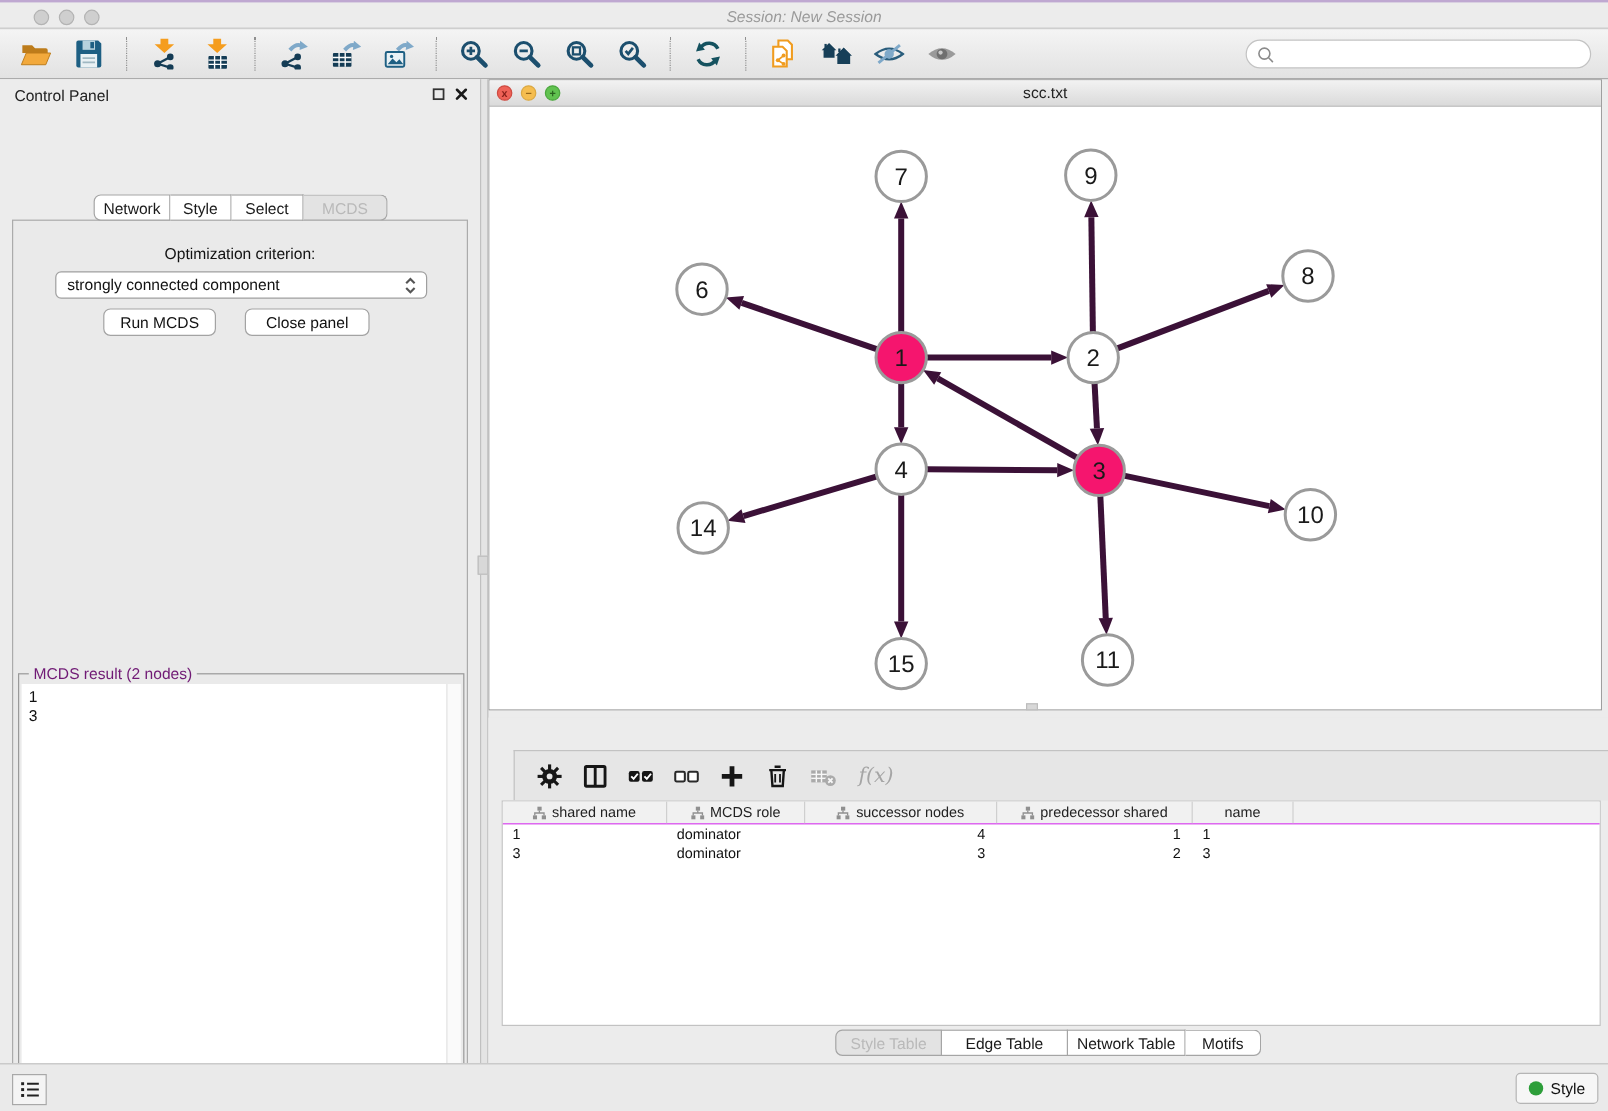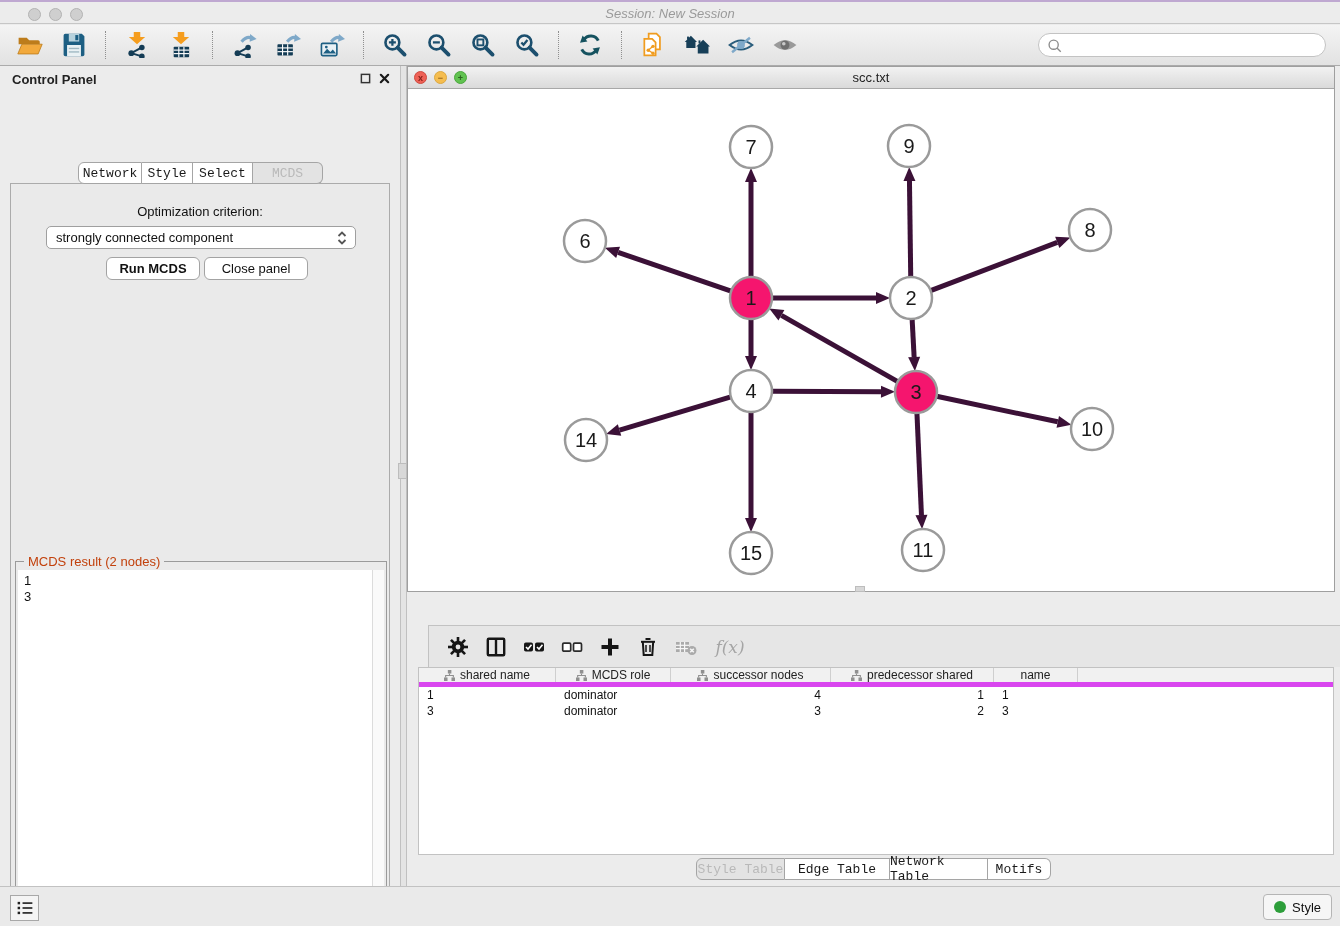--- a/index.html
+++ b/index.html
@@ -26,45 +26,45 @@
     border:1px solid #c3c3c3; border-radius:12px; display:flex; align-items:center; padding:0 8px; }
   #search-box svg { width:15px; height:15px; flex:0 0 auto; }
   #search-box input { border:none; outline:none; flex:1; font-size:12px; margin-left:5px; background:transparent; }
 
   
   #control-panel { position:absolute; left:0; top:66px; width:400px; height:820px; background:#ececec; }
   #panel-splitter { position:absolute; left:400px; top:66px; width:7px; height:820px;
     background:#e4e4e4; border-left:1px solid #c0c0c0; border-right:1px solid #c0c0c0; }
   .splitter-grip { position:absolute; left:398px; top:463px; width:9px; height:16px;
     background:#d8d8d8; border:1px solid #bdbdbd; z-index:5; }
-  .panel-header { position:relative; height:28px;font-weight:bold; }
+  .panel-header { position:relative; height:28px; }
   .panel-header .ph-title { position:absolute; left:12px; top:6px; font-size:13px; color:#222; }
   .ph-icons { position:absolute; right:10px; top:7px; display:flex; gap:8px; }
   .ph-icons svg { width:11px; height:11px; }
   #cp-tabs { position:absolute; left:78px; top:96px; display:flex; height:22px; z-index:2; }
   .seg-tab { height:22px; border:1px solid #a5a5a5; border-left:none; background:#fff;
-    font-size:13px; color:#1a1a1a; display:flex; align-items:center; justify-content:center;font-family:Liberation Mono, monospace; }
+    font-size:13px; color:#1a1a1a; display:flex; align-items:center; justify-content:center; }
   .seg-tab:first-child { border-left:1px solid #a5a5a5; border-radius:6px 0 0 6px; }
   .seg-tab:last-child { border-radius:0 6px 6px 0; }
   .seg-tab.selected { background:#e3e3e3; color:#b9b9b9; }
   #cp-content { position:absolute; left:10px; top:117px; width:380px; height:763px;
     border:1px solid #ababab; background:#eaeaea; }
   #opt-label { position:absolute; left:0; width:100%; top:20px; text-align:center; font-size:13px; color:#111; }
   #criterion-select { position:absolute; left:35px; top:42px; width:310px; height:23px; background:#fff;
     border:1px solid #9f9f9f; border-radius:5px; font-size:13px; color:#111;
     display:flex; align-items:center; padding-left:9px; }
   #criterion-select svg { position:absolute; right:5px; top:3px; width:16px; height:16px; }
   .cp-btn { position:absolute; top:73px; height:23px; background:#fff; border:1px solid #a3a3a3;
     border-radius:6px; font-size:13px; color:#111; display:flex; align-items:center; justify-content:center; }
-  #run-btn { left:95px; width:94px;font-weight:bold; }
+  #run-btn { left:75px; width:94px; }
   #close-btn { left:193px; width:104px; }
   #result-box { position:absolute; left:4px; top:377px; width:372px; height:380px;
     border:1px solid #9a9a9a; background:#eaeaea; }
   #result-legend { position:absolute; left:8px; top:-8px; background:#eaeaea; padding:0 4px;
-    font-size:13px; color:#c2410c; }
+    font-size:13px; color:#701a75; }
   #result-list { position:absolute; left:2px; top:8px; right:13px; bottom:2px; background:#fff;
     border-right:1px solid #dcdcdc; font-size:13px; color:#111; padding:3px 0 0 6px; }
   #result-list div { line-height:16px; }
   #result-scrollbar { position:absolute; top:8px; right:2px; bottom:2px; width:11px; background:#fafafa; }
 
   
   #network-frame { position:absolute; left:407px; top:66px; width:928px; height:526px;
     border:1px solid #9f9f9f; background:#fff; }
   #net-titlebar { height:22px; background:linear-gradient(#f2f2f2,#dadada); border-bottom:1px solid #a8a8a8; position:relative; }
   .tl { position:absolute; top:4px; width:13px; height:13px; border-radius:50%;
@@ -80,21 +80,21 @@
   
   #table-panel { position:absolute; left:407px; top:598px; width:933px; height:288px; background:#ececec; }
   #tp-toolbar { position:absolute; left:21px; top:27px; width:916px; height:42px;
     background:#e6e6e6; border:1px solid #c2c2c2; border-bottom:none; display:flex; align-items:center; padding-left:10px; }
   .tpt-btn { width:30px; height:30px; margin:0 4px; display:flex; align-items:center; justify-content:center; }
   .tpt-btn svg { width:22px; height:22px; }
   .tpt-btn.disabled { opacity:.85; }
   .fx { font-family:"DejaVu Serif", serif; font-style:italic; font-size:17px; color:#9a9a9a; }
   #tp-table { position:absolute; left:11px; top:69px; width:916px; height:188px; background:#fff;
     border:1px solid #c2c2c2; }
-  #tp-header { display:flex; height:19px; background:#f1f1f1; border-bottom:5px solid #d946ef; }
+  #tp-header { display:flex; height:19px; background:#f1f1f1; border-bottom:1px solid #d946ef; }
   .th-cell { height:100%; border-right:1px solid #cfcfcf; display:flex; align-items:center;
     justify-content:center; gap:5px; font-size:12px; color:#222; }
   .th-cell svg { width:11px; height:11px; }
   .tr-row { display:flex; height:16px; font-size:12px; color:#111; }
   .td-cell { height:100%; padding:1px 10px 0 8px; }
   .td-cell.right { text-align:right; }
   #tp-tabs { position:absolute; left:0; right:0; top:260px; display:flex; justify-content:center; }
   #tp-tabs .seg-tab { font-size:13px; }
 
   

